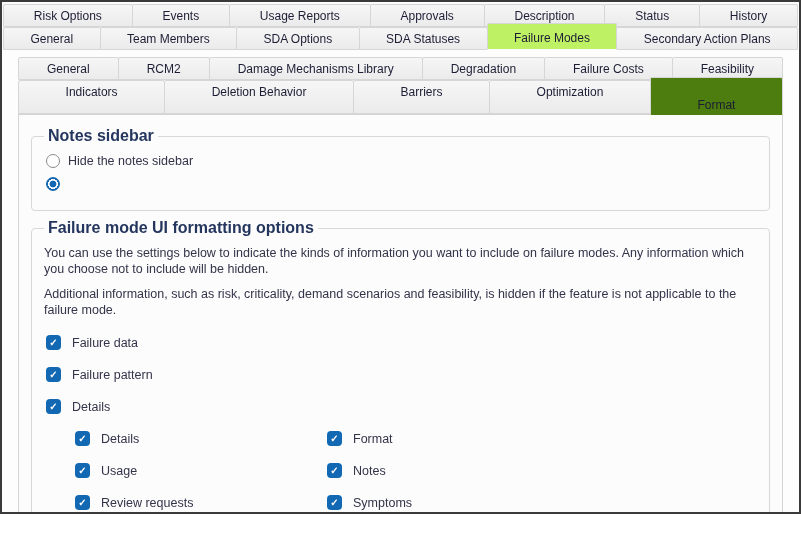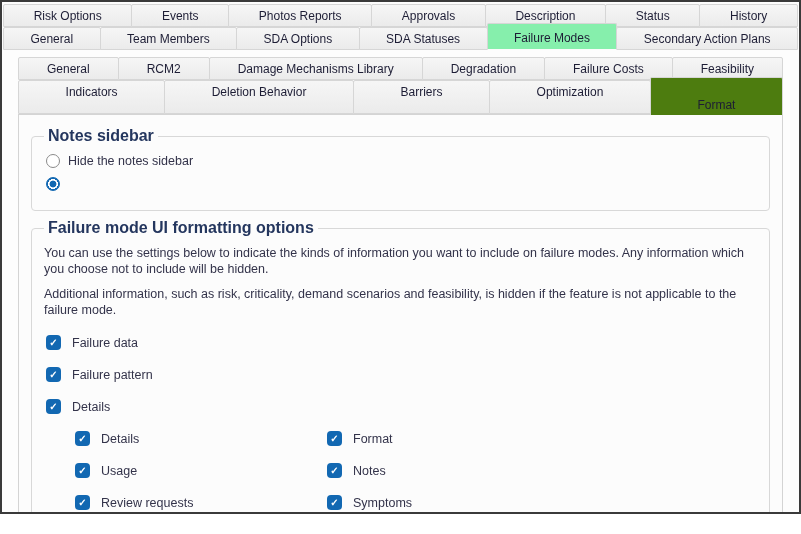--- a/index.html
+++ b/index.html
@@ -29,21 +29,21 @@
     border-radius:2px 2px 0 0;
     white-space:nowrap;
     cursor:default;
     position:relative;
   }
   .tab + .tab { margin-left:-1px; }
 
   .outer-row1 { padding:2px 1px 0 1px; }
   .outer-row2 { padding:0 1px; }
   .outer-row2 .tab.sel {
-    background:#86efac;
+    background:#bef264;
     border-bottom:1px solid #fcfcfc;
     margin-top:-4px;
     padding-top:7px;
     z-index:3;
   }
 
   .inner-tabs { margin:7px 16px 0 16px; }
   .inner-row2 .tab.sel {
     background:#4d7c0f;
     border-bottom:0;
@@ -131,21 +131,21 @@
   .sub-grid .cb-row { margin:0 4px; }
 </style>
 </head>
 <body>
 
 <div class="window">
 
   <div class="tabrow outer-row1">
     <div class="tab">Risk Options</div>
     <div class="tab">Events</div>
-    <div class="tab">Photos Reports</div>
+    <div class="tab">Usage Reports</div>
     <div class="tab">Approvals</div>
     <div class="tab">Description</div>
     <div class="tab">Status</div>
     <div class="tab">History</div>
   </div>
 
   <div class="tabrow outer-row2">
     <div class="tab">General</div>
     <div class="tab">Team Members</div>
     <div class="tab">SDA Options</div>

